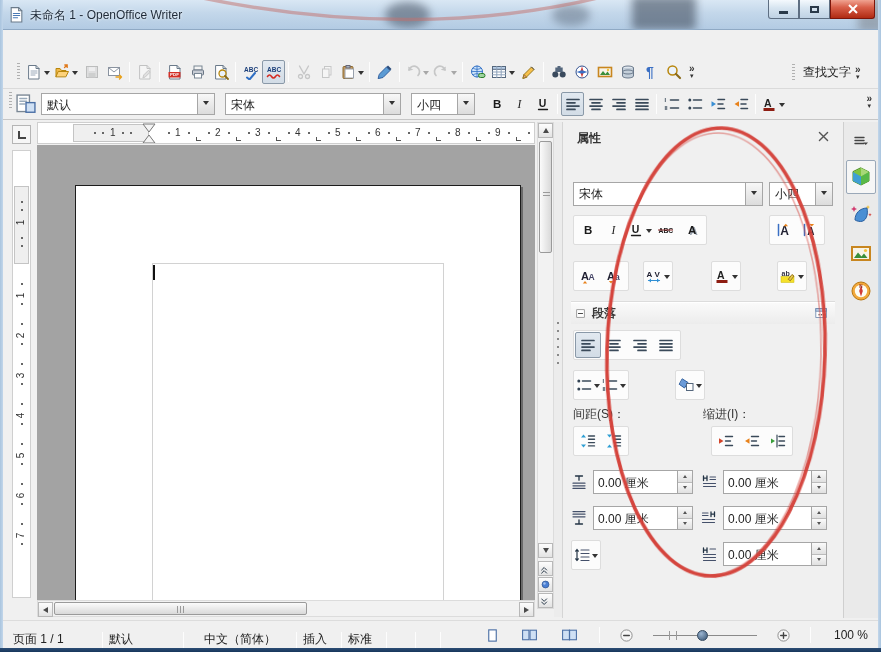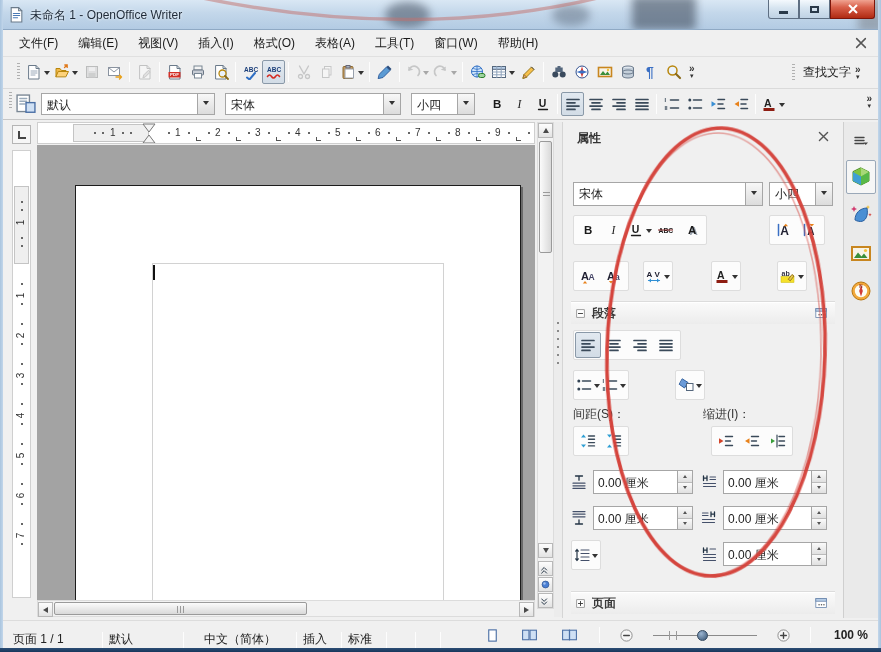--- a/index.html
+++ b/index.html
@@ -120,21 +120,21 @@
   .tabstrip{position:absolute;left:843px;top:122px;width:35px;height:496px;background:#eaeaea;border-left:1px solid #cfcfcf;}
   .tsbtn{position:absolute;left:3px;width:28px;height:26px;display:flex;align-items:center;justify-content:center;}
   .decktab{position:absolute;left:2px;width:30px;height:34px;display:flex;align-items:center;justify-content:center;border:1px solid transparent;border-radius:2px;}
   .decktab.active{background:#f6f6f6;border-color:#9aa8b8;}
   .ig24{width:22px;height:22px;display:block;}
   
   .statusbar{position:absolute;left:3px;top:620px;width:875px;height:28px;background:#f0f0f0;
     border-top:1px solid #dcdcdc;display:flex;align-items:flex-end;}
   .stcell{padding:0 6px;color:#222;white-space:nowrap;overflow:hidden;}
   .stsep{width:1px;height:16px;background:#b8b8b8;border-right:1px solid #fdfdfd;}
-  .stright{position:absolute;right:10px;top:0;height:28px;display:flex;align-items:center;gap:19px;font-weight:bold;}
+  .stright{position:absolute;right:10px;top:0;height:28px;display:flex;align-items:center;gap:19px;}
   .slider{position:relative;width:104px;height:16px;}
   .slider .track{position:absolute;left:0;top:8px;width:104px;height:1px;background:#8a8a8a;}
   .slider .tick{position:absolute;top:4px;width:1px;height:9px;background:#9a9a9a;}
   .slider .thumb{position:absolute;left:44px;top:3px;width:11px;height:11px;border-radius:50%;
     background:radial-gradient(circle at 35% 30%,#9ab4d0,#54708e 70%,#3c5572);border:1px solid #33485f;}
   .zoomtxt{color:#222;margin-left:4px;}
   
   .anno{position:absolute;left:0;top:0;width:881px;height:652px;pointer-events:none;z-index:60;}
 </style>
 </head>
@@ -161,36 +161,20 @@
           <span class="g-max"></span>
         </div>
       <div class="wbtn close">
         <svg width="12" height="10" viewBox="0 0 12 10">
             <path d="M2 1l8 8M10 1l-8 8" stroke="#fff" stroke-width="2"></path>
           </svg>
       </div>
     </div>
   </div>
 
-  <div class="menubar">
-    <div id="menuItems" style="display:flex;">
-        <span class="menu-item">文件(F)</span>
-        <span class="menu-item">编辑(E)</span>
-        <span class="menu-item">视图(V)</span>
-        <span class="menu-item">插入(I)</span>
-        <span class="menu-item">格式(O)</span>
-        <span class="menu-item">表格(A)</span>
-        <span class="menu-item">工具(T)</span>
-        <span class="menu-item">窗口(W)</span>
-        <span class="menu-item">帮助(H)</span>
-      </div>
-    <span class="menu-close"><svg viewBox="0 0 16 16" width="100%" height="100%">
-          <path d="M3 3l10 10M13 3L3 13" fill="none" stroke="#555" stroke-width="1.7" stroke-linecap="round"></path>
-        </svg></span>
-  </div>
 
   <div class="toolbar t1">
     <div class="tbrow">
         <span class="grip"></span>
       <div id="tb1" style="display:flex;align-items:center;">
           <span class="tbtn" style="color: rgb(122, 135, 148);">
             <span style="width: 16px; height: 16px; display: block;"><svg viewBox="0 0 16 16" width="100%" height="100%">
                 <path d="M3 1.5h7l3 3v10.5H3z" fill="#fff" stroke="#6a7a8a" stroke-width="1" stroke-linecap="round"></path>
                 <path d="M10 1.5v3h3" fill="none" stroke="#6a7a8a" stroke-width="1" stroke-linecap="round"></path>
                 <path d="M5 7h6M5 9h6M5 11h4" fill="none" stroke="#9aa8b8" stroke-width="1" stroke-linecap="round"></path>
@@ -948,34 +932,20 @@
       <span class="updown">
           <span class="u">
             <i class="mtri up"></i>
           </span>
           <span class="d">
             <i class="mtri down"></i>
           </span>
         </span>
     </div>
 
-    <div class="sechead" style="top:470px;">
-      <span class="exp"><svg viewBox="0 0 16 16" width="100%" height="100%">
-            <rect x="2.5" y="2.5" width="11" height="11" fill="#fff" stroke="#7a7a7a"></rect>
-            <path d="M5 8h6M8 5v6" fill="none" stroke="#333" stroke-width="1.3" stroke-linecap="round"></path>
-          </svg></span>
-      <span class="explbl">页面</span>
-      <span class="launcher"><svg viewBox="0 0 16 16" width="100%" height="100%">
-            <rect x="1" y="2" width="13" height="11" fill="#fff" stroke="#6a86ad"></rect>
-            <rect x="1" y="2" width="13" height="3.2" fill="#b8cfe8" stroke="#6a86ad"></rect>
-            <circle cx="5" cy="9.5" r=".9" fill="#555"></circle>
-            <circle cx="8" cy="9.5" r=".9" fill="#555"></circle>
-            <circle cx="11" cy="9.5" r=".9" fill="#555"></circle>
-          </svg></span>
-    </div>
   </div>
 
   <div class="tabstrip">
     <div class="tsbtn" style="top:6px;">
         <span style="width:18px;height:16px;display:block;"><svg viewBox="0 0 16 16" width="100%" height="100%">
             <path d="M2 4.5h9M2 7.5h9M2 10.5h9" fill="none" stroke="#444" stroke-width="1.4" stroke-linecap="round"></path>
             <path d="M10.5 9.5h4.5L12.7 12z" fill="#444" stroke-linecap="round"></path>
           </svg></span>
       </div>
     <div id="deckTabs">

